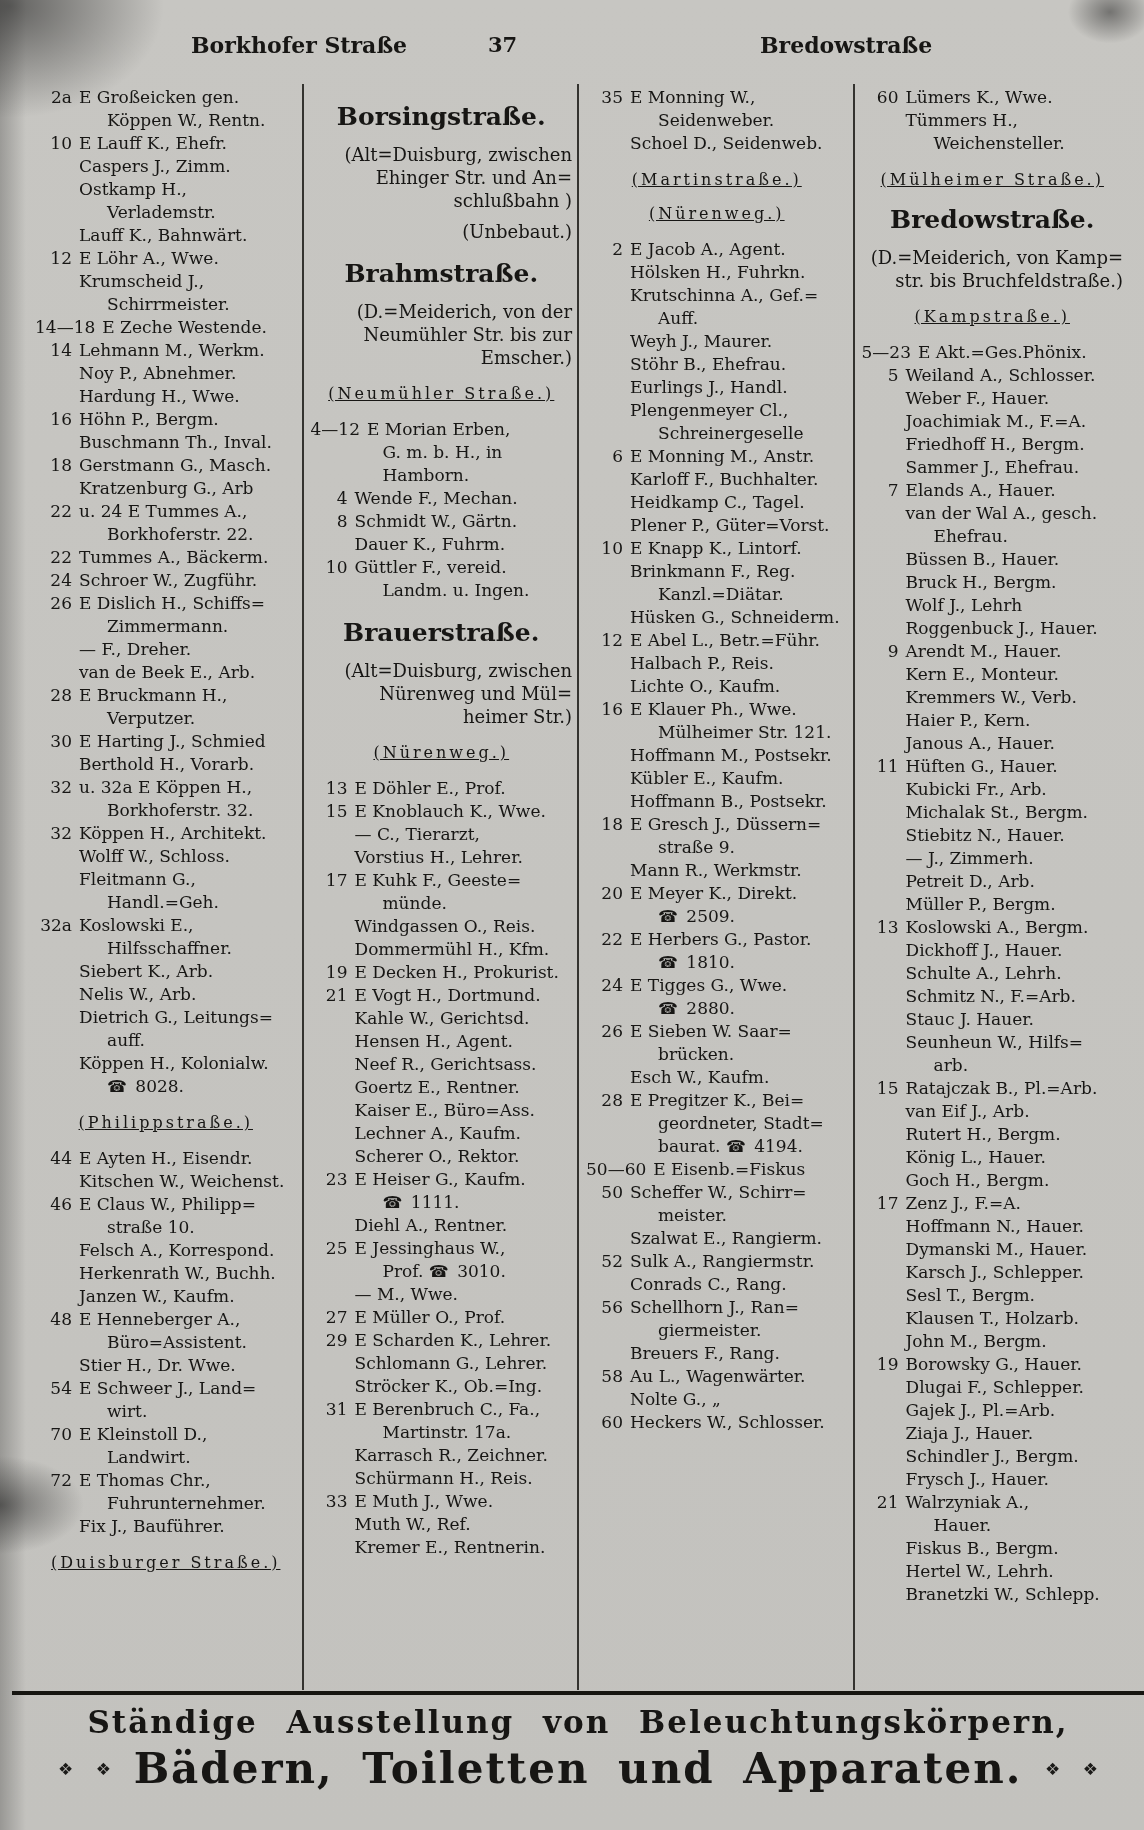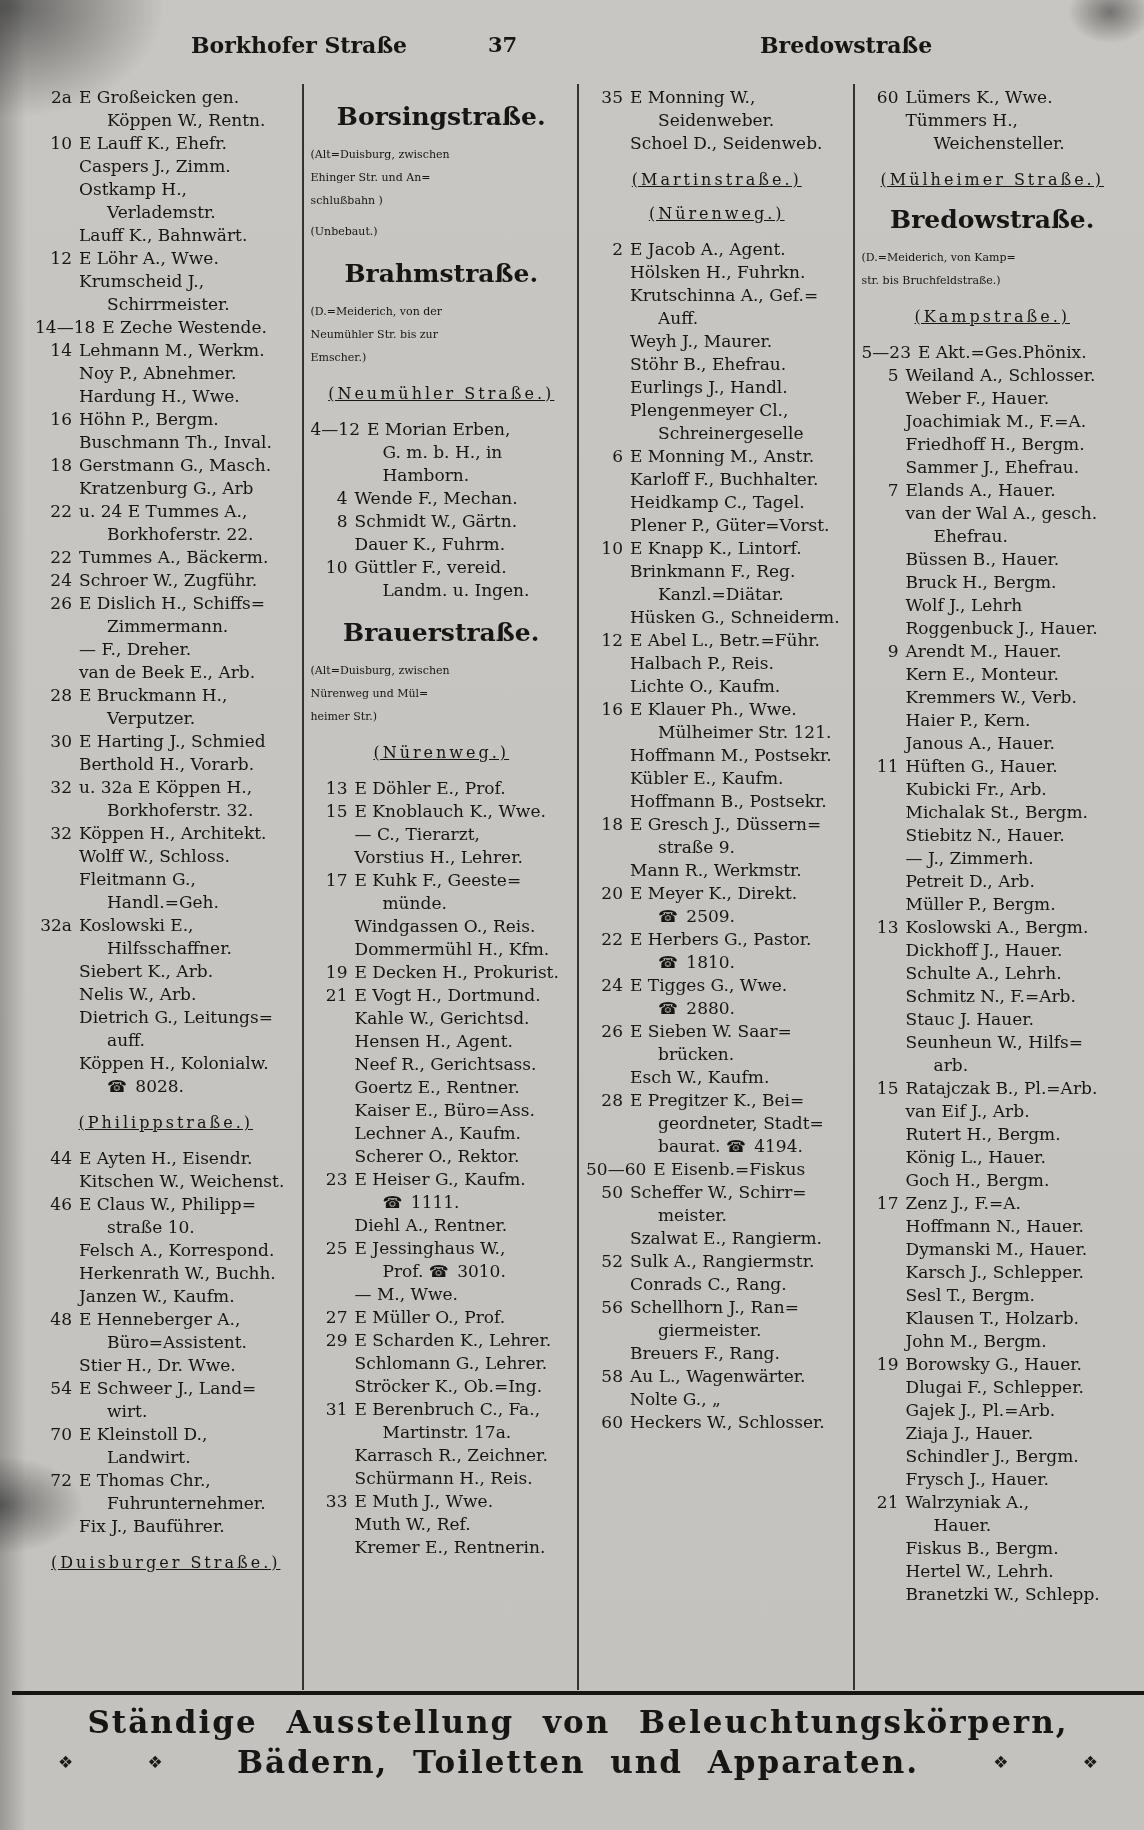--- a/index.html
+++ b/index.html
@@ -29,30 +29,30 @@
   .col { flex:1 1 0; padding:2px 5px 0 7px; overflow:hidden; }
   .col + .col { border-left:2px solid #34332f; }
 
   .entry { margin:0; }
   .line { font-size:17px; line-height:23px; margin-left:44px; white-space:nowrap; }
   .line.first { margin-left:0; }
   .line.indent { margin-left:72px; }
   .num { display:inline-block; min-width:37px; text-align:right; margin-right:7px; }
 
   .street-heading { text-align:center; font-weight:bold; font-size:25px; margin:16px 0 12px; }
-  .note { text-align:left; font-size:11px; line-height:23px; margin:8px 0; }
+  .note { text-align:right; font-size:18px; line-height:23px; margin:8px 0; }
   .crossref { text-align:center; font-size:16px; letter-spacing:3px; margin:15px 0; white-space:nowrap;text-decoration:underline; }
 
   .tel { font-family:"DejaVu Sans", sans-serif; font-size:16px; margin-right:3px; }
 
   
   .footer { position:absolute; left:0; right:0; bottom:0; height:126px; border-top:4px solid #161511; padding-top:9px;margin-left:12px; }
   .footer-line1 { text-align:center; font-size:31px; font-weight:bold; letter-spacing:2px; word-spacing:16px; }
   .footer-line2 { display:flex; align-items:center; justify-content:space-between; padding:4px 46px 0 46px; }
-  .footer-line2 .txt { font-size:31px; font-weight:bold; letter-spacing:2px; word-spacing:12px; }
+  .footer-line2 .txt { font-size:42px; font-weight:bold; letter-spacing:2px; word-spacing:12px; }
   .orn { font-size:17px; font-family:"DejaVu Sans", sans-serif; color:#1b1a18; }
 </style>
 </head>
 <body>
 
 <div class="page">
 
   <div class="header">
     <span class="h-left">Borkhofer Straße</span>
     <span class="h-num">37</span>

